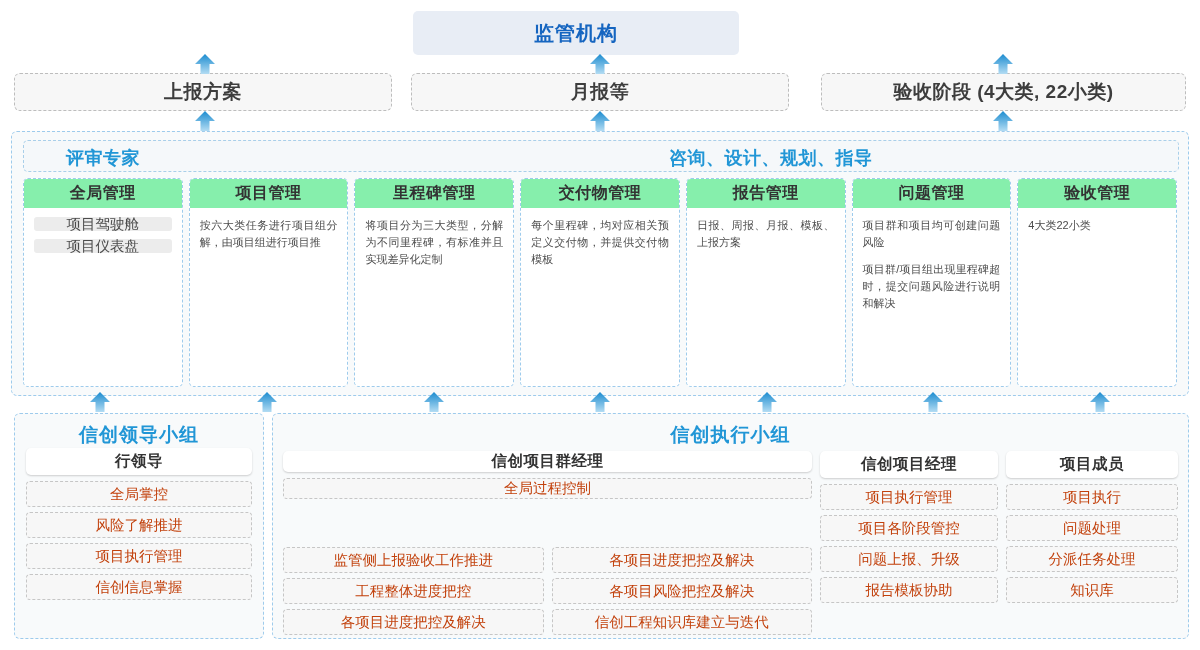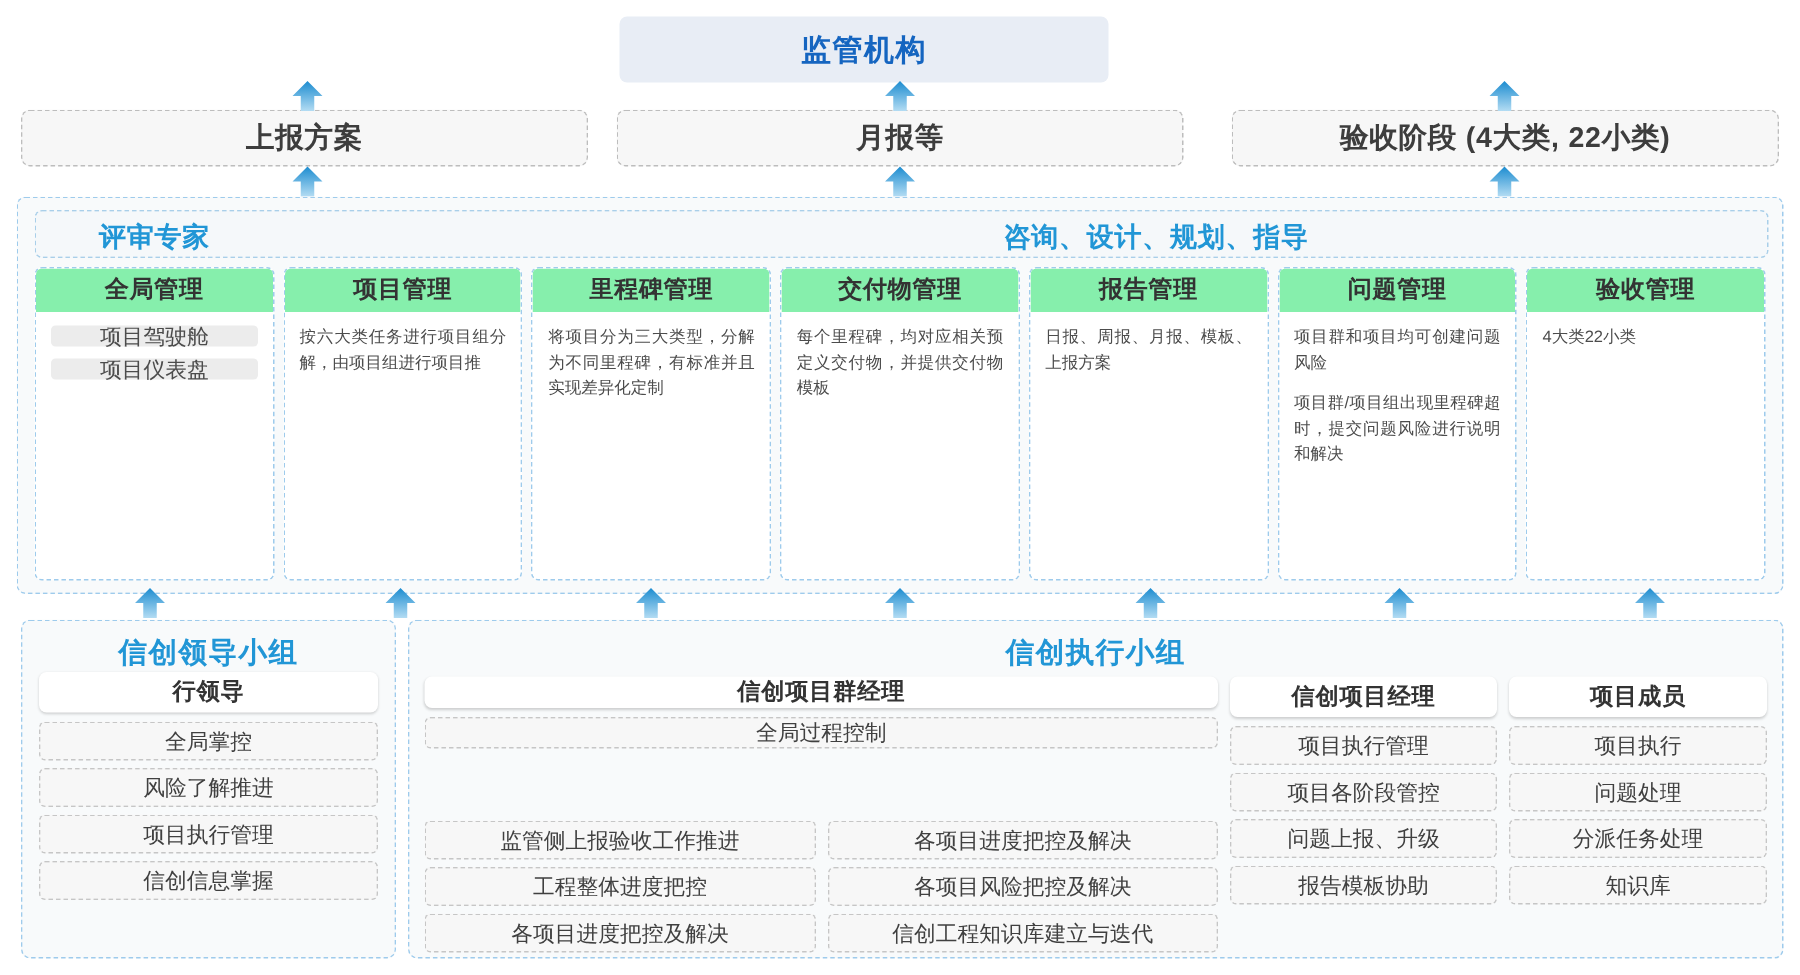--- a/index.html
+++ b/index.html
@@ -108,21 +108,21 @@
   .role-head {
     background: #ffffff; border-radius: 5px;
     box-shadow: 0 1px 2px rgba(0,0,0,.18);
     height: 27px; display: flex; align-items: center; justify-content: center;
     font-weight: bold; font-size: 15.5px; color: #333;
     letter-spacing: .5px; margin-bottom: 6px;
   }
   .role-item {
     border: 1px dashed #c6c6c6; border-radius: 4px; background: #f7f7f7;
     height: 26px; display: flex; align-items: center; justify-content: center;
-    font-size: 14.5px; color: #404040; margin-bottom: 5px;
+    font-size: 14.5px; color: #c2410c; margin-bottom: 5px;
   }
   .role-item:last-child { margin-bottom: 0; }
 
   
   #grp-left .inner { padding: 0 11px; }
 
   
   #grp-right .inner {
     position: absolute; left: 10px; right: 10px; top: 37px; bottom: 9px;
     display: flex; gap: 8px;

